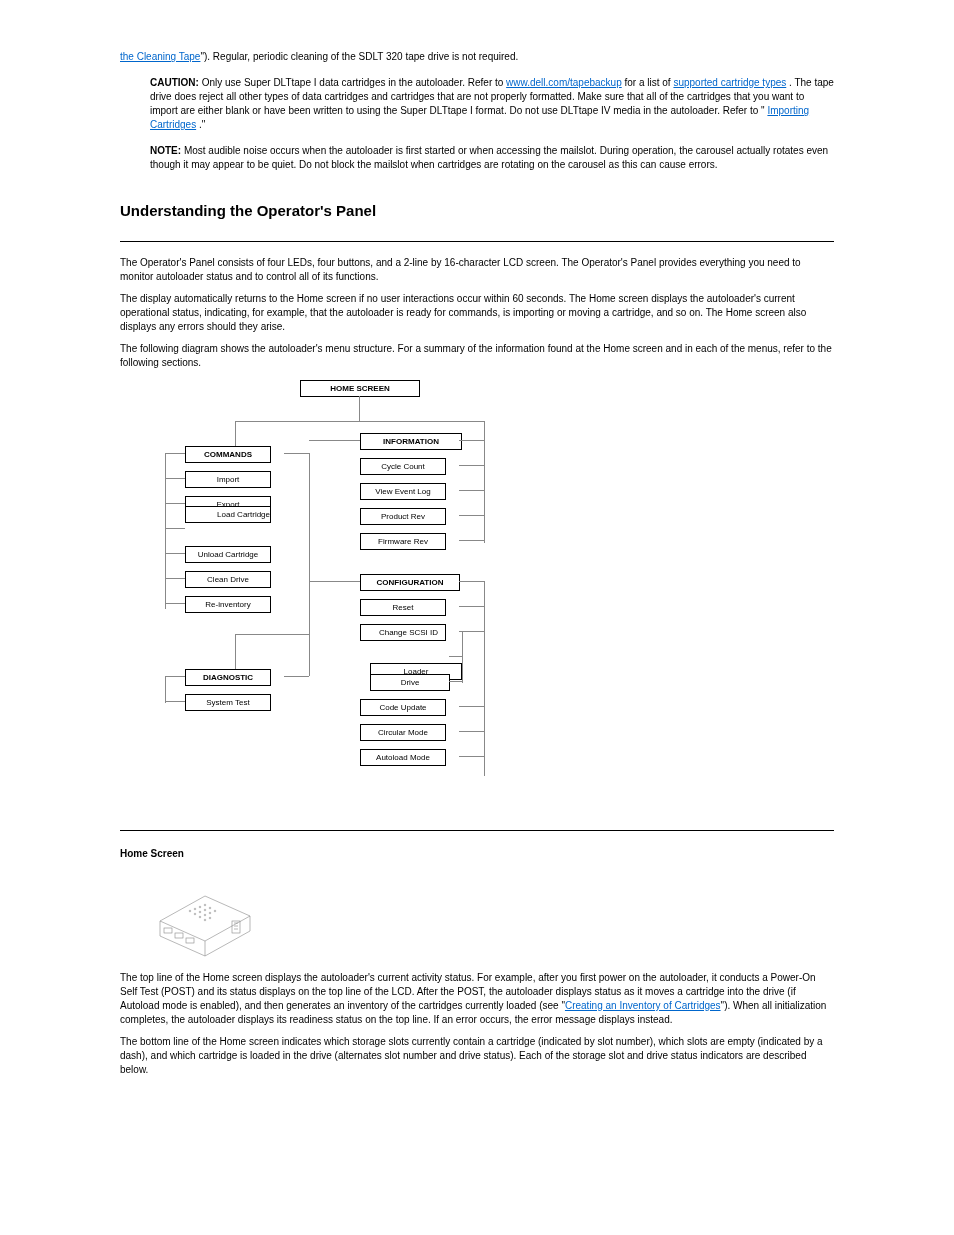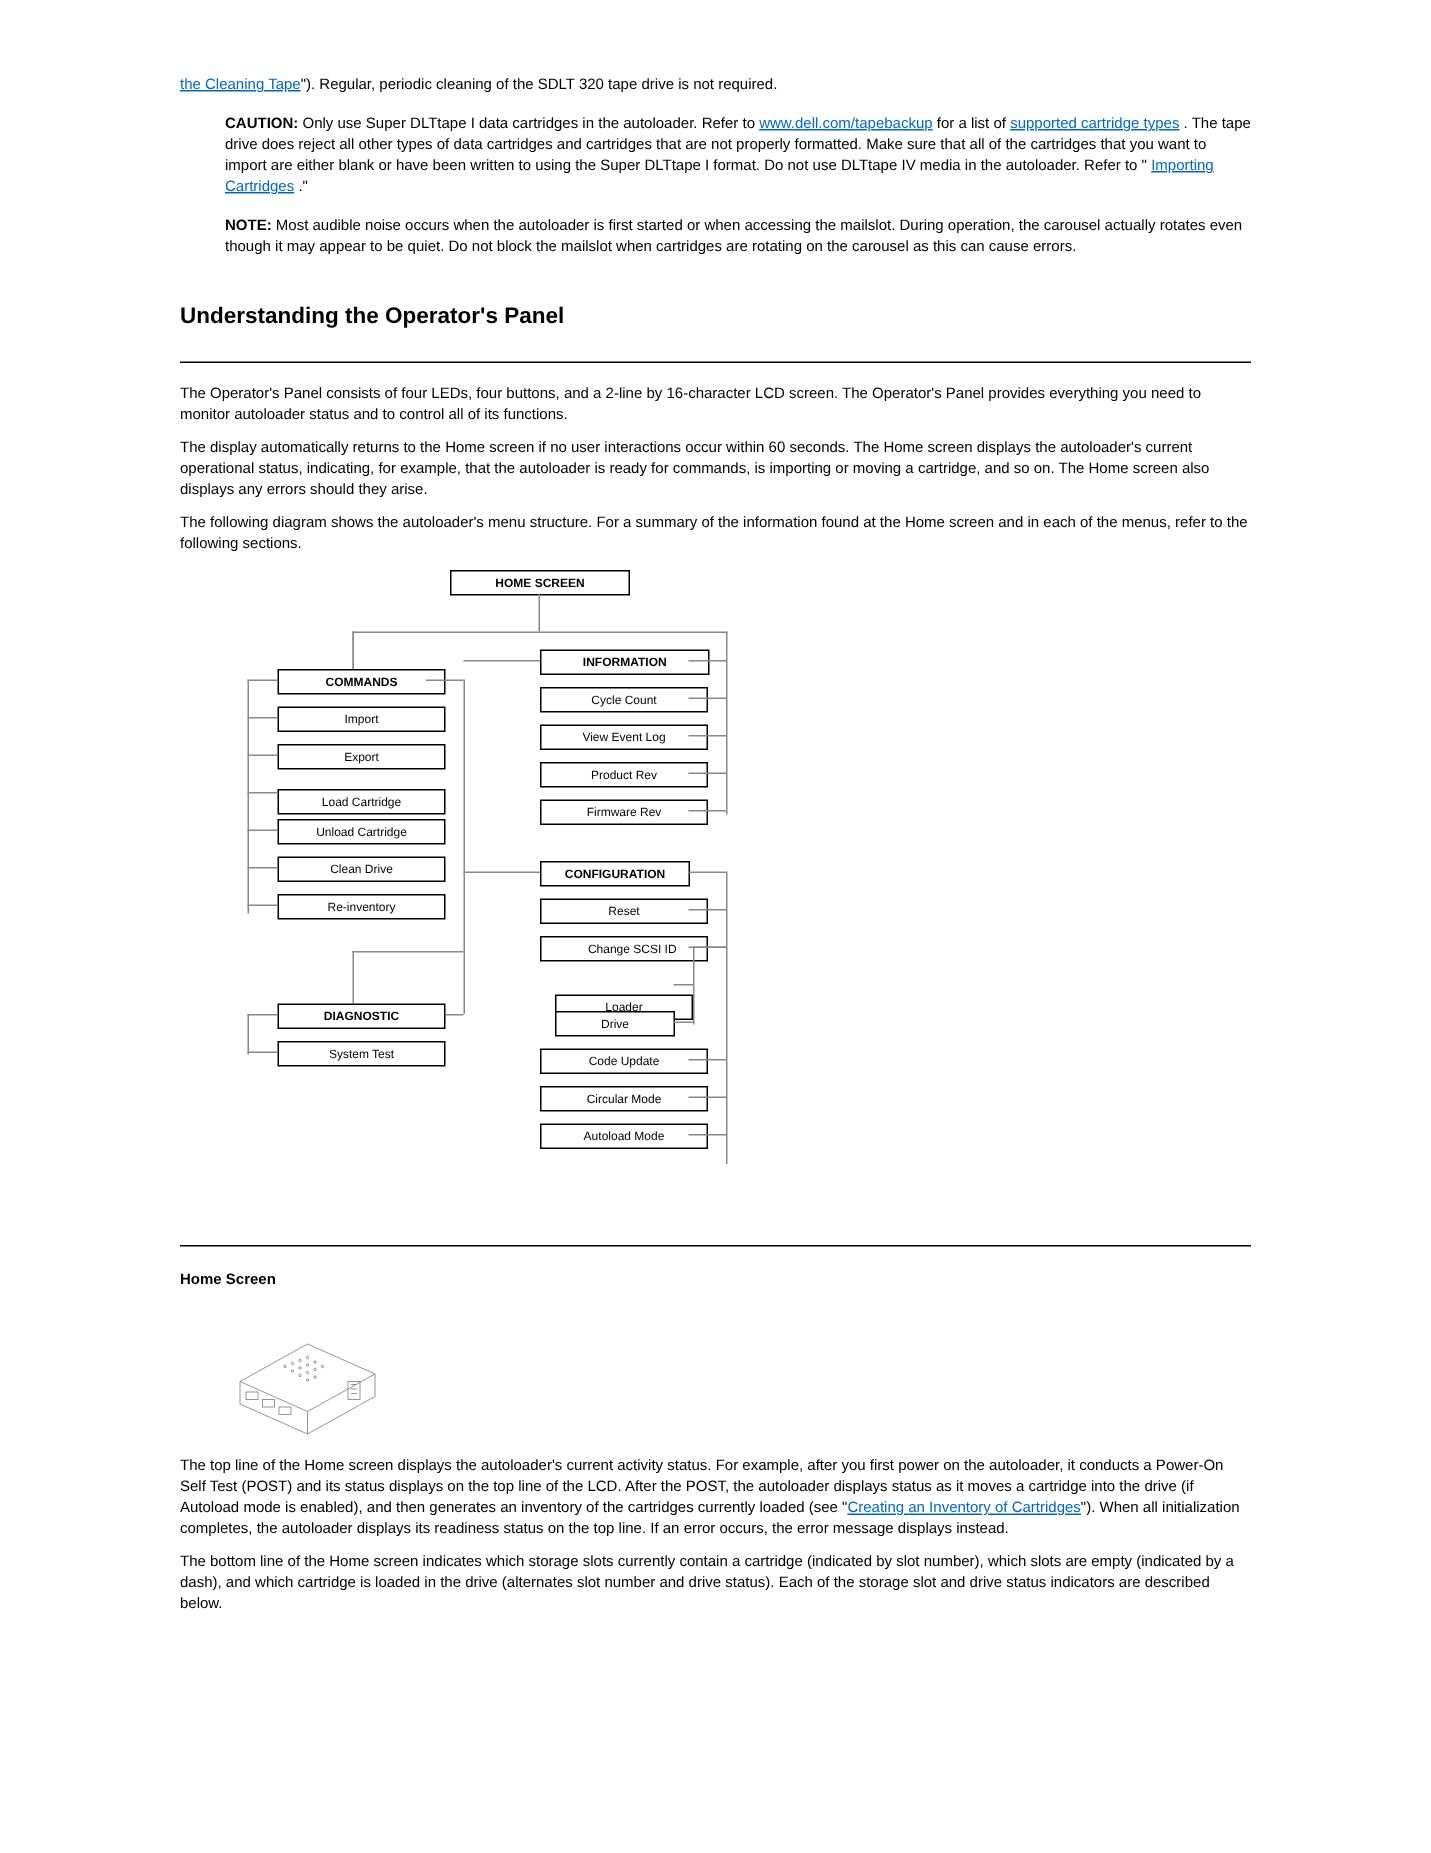--- a/index.html
+++ b/index.html
@@ -36,21 +36,21 @@
     padding-bottom: 10px;
   }
   .diagram { position: relative; width: 380px; height: 440px; margin-left: 30px; }
   .dbox {
     position: absolute;
     border: 1px solid #000;
     text-align: center;
     font-size: 8px;
     padding: 2px 0;
     background: #fff;
-    width: 112px;
+    width: 86px;
     font-family: Arial, sans-serif;
   }
   .dbox.bold { font-weight: bold; }
   
   .line { position: absolute; background: #888; }
   .drive-illustration {
     margin: 20px 0 10px 30px;
     width: 110px; height: 80px;
     position: relative;
   }
@@ -94,21 +94,21 @@
     <div class="dbox bold" style="left:150px; top:0; width:120px;">HOME SCREEN</div>
 
     <div class="line" style="left:209px; top:16px; width:1px; height:25px;"></div>
 
     <div class="line" style="left:85px; top:41px; width:250px; height:1px;"></div>
 
     <div class="line" style="left:85px; top:41px; width:1px; height:25px;"></div>
 
     <div class="line" style="left:334px; top:41px; width:1px; height:12px;"></div>
 
-    <div class="dbox bold" style="left:210px; top:53px; width:113px;">INFORMATION</div>
+    <div class="dbox bold" style="left:210px; top:53px; width:102px;">INFORMATION</div>
     <div class="line" style="left:309px; top:60px; width:25px; height:1px;"></div>
     <div class="line" style="left:334px; top:53px; width:1px; height:110px;"></div>
 
     <div class="dbox" style="left:210px; top:78px;">Cycle Count</div>
     <div class="line" style="left:309px; top:85px; width:25px; height:1px;"></div>
     <div class="dbox" style="left:210px; top:103px;">View Event Log</div>
     <div class="line" style="left:309px; top:110px; width:25px; height:1px;"></div>
     <div class="dbox" style="left:210px; top:128px;">Product Rev</div>
     <div class="line" style="left:309px; top:135px; width:25px; height:1px;"></div>
     <div class="dbox" style="left:210px; top:153px;">Firmware Rev</div>
@@ -117,21 +117,21 @@
     <div class="dbox bold" style="left:35px; top:66px;">COMMANDS</div>
     <div class="line" style="left:15px; top:73px; width:20px; height:1px;"></div>
     <div class="line" style="left:15px; top:73px; width:1px; height:156px;"></div>
 
     <div class="line" style="left:85px; top:41px; width:1px; height:25px;"></div>
 
     <div class="dbox" style="left:35px; top:91px;">Import</div>
     <div class="line" style="left:15px; top:98px; width:20px; height:1px;"></div>
     <div class="dbox" style="left:35px; top:116px;">Export</div>
     <div class="line" style="left:15px; top:123px; width:20px; height:1px;"></div>
-    <div class="dbox" style="left:35px; top:146px;">Load Cartridge</div>
+    <div class="dbox" style="left:35px; top:126px;text-align:right;">Load Cartridge</div>
     <div class="line" style="left:15px; top:148px; width:20px; height:1px;"></div>
     <div class="dbox" style="left:35px; top:166px;">Unload Cartridge</div>
     <div class="line" style="left:15px; top:173px; width:20px; height:1px;"></div>
     <div class="dbox" style="left:35px; top:191px;">Clean Drive</div>
     <div class="line" style="left:15px; top:198px; width:20px; height:1px;"></div>
     <div class="dbox" style="left:35px; top:216px;">Re-inventory</div>
     <div class="line" style="left:15px; top:223px; width:20px; height:1px;"></div>
 
     <div class="line" style="left:134px; top:73px; width:25px; height:1px;"></div>
     <div class="line" style="left:159px; top:73px; width:1px; height:223px;"></div>

